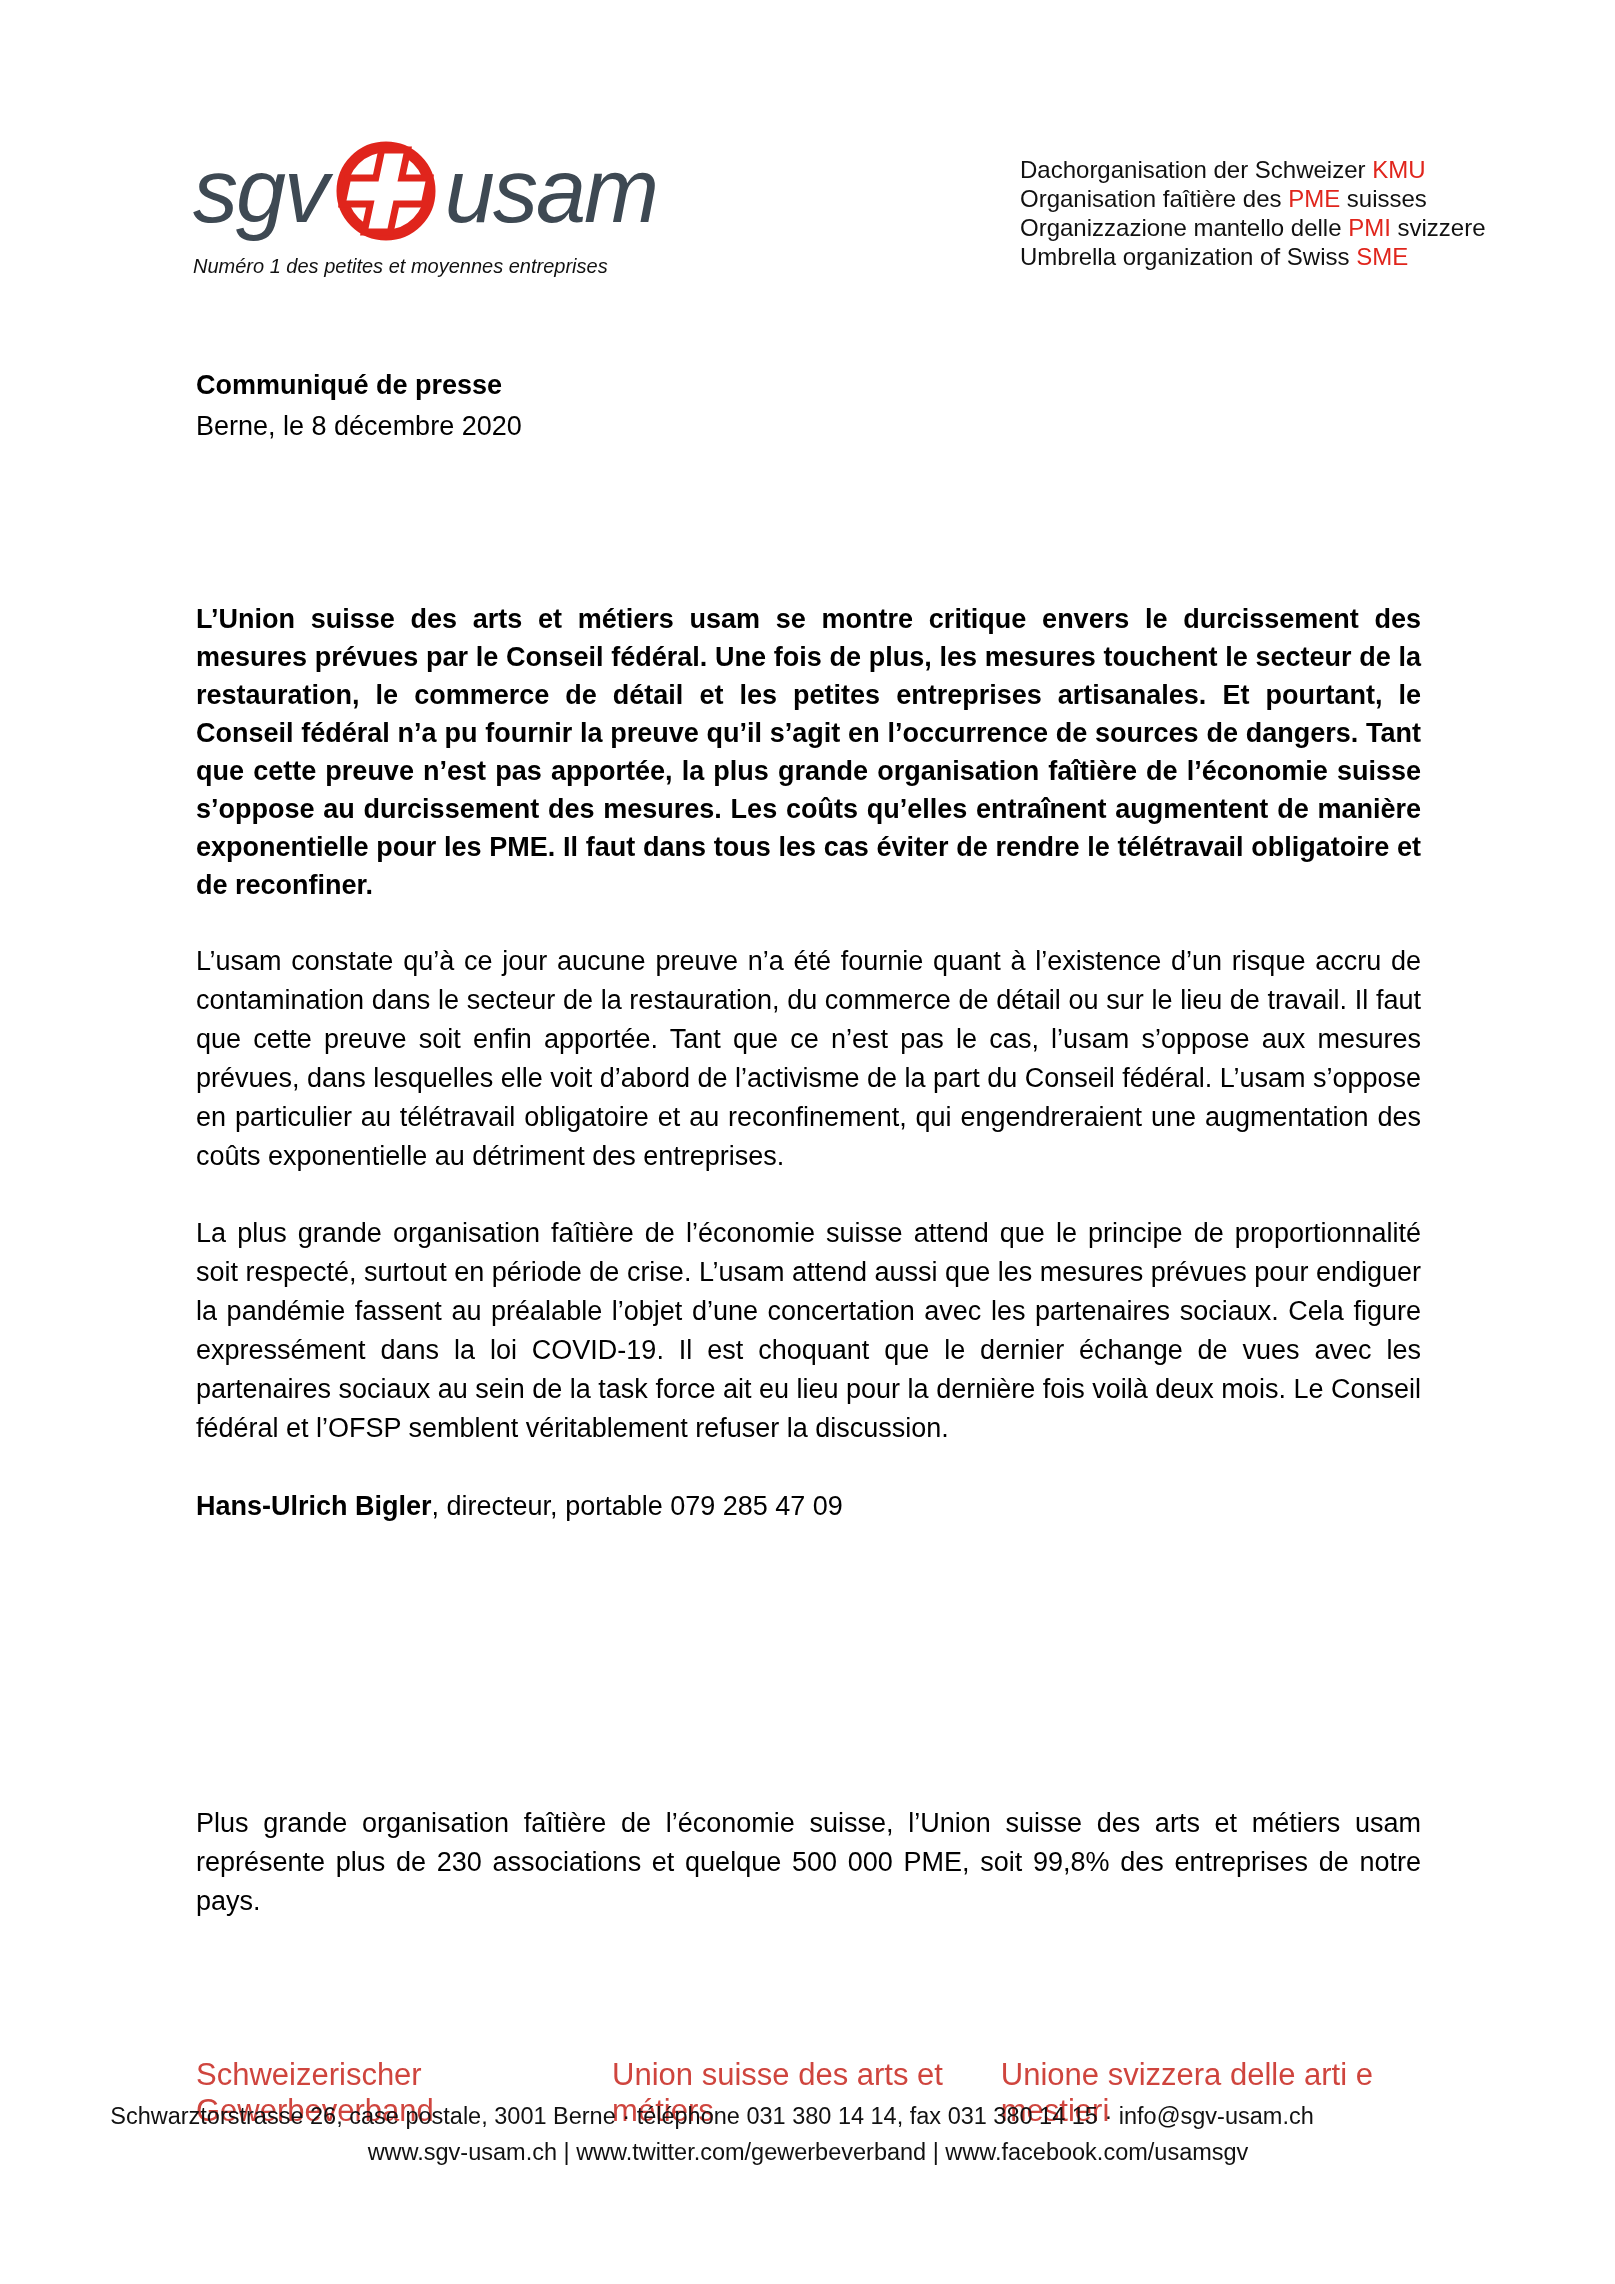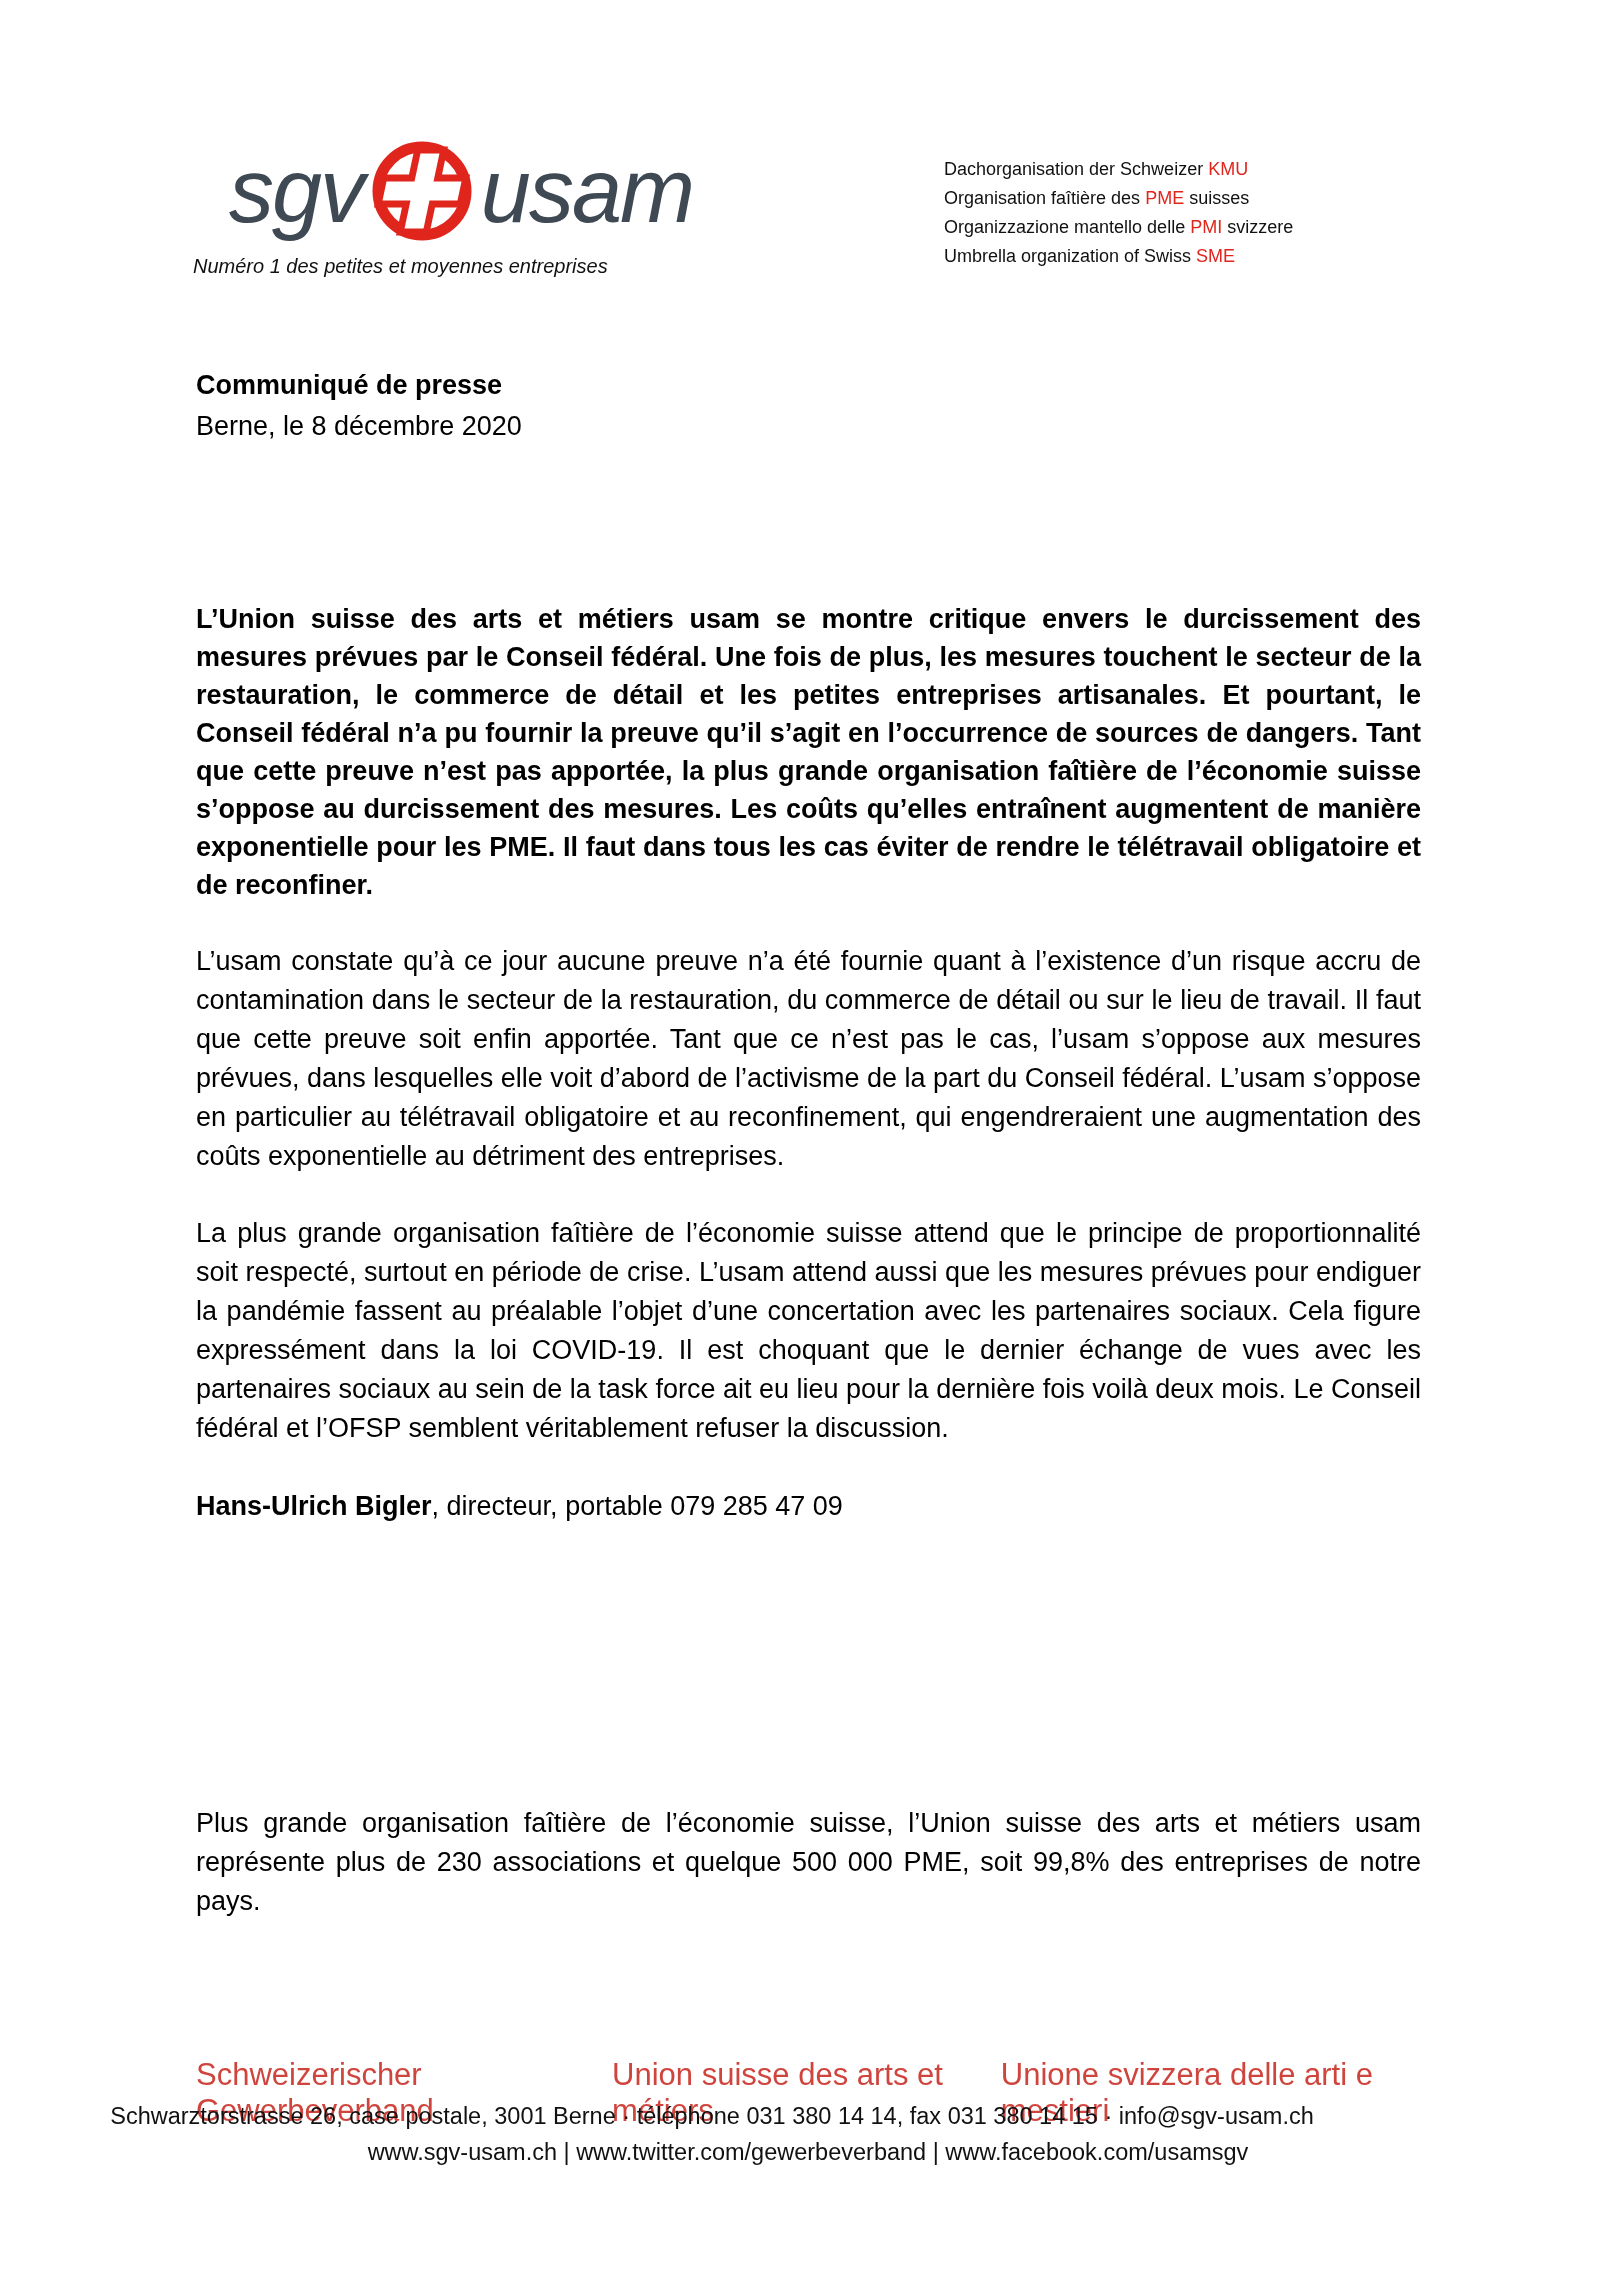--- a/index.html
+++ b/index.html
@@ -16,35 +16,34 @@
   
   .logo-block { position: absolute; left: 193px; top: 136px; }
   .logo-row { display: flex; align-items: center; }
   .logo-word {
     font-style: italic;
     font-size: 90px;
     letter-spacing: -2px;
     color: #3e4953;
     line-height: 1;
     font-weight: 500;
-    margin-left: 36px;
   }
   .logo-word.sgv { margin-right: 3.9px; }
   .logo-word.usam { margin-left: 3.9px; }
   .logo-emblem { width: 110px; height: 110px; display: block; }
   .logo-tagline {
     margin-top: 9px;
     font-style: italic;
     font-size: 20px;
     color: #111;
   }
 
   .org-block {
-    position: absolute; left: 944px; top: 155px;
-    font-size: 18px; line-height: 29px; color: #111;
+    position: absolute; left: 1020px; top: 155px;
+    font-size: 24px; line-height: 29px; color: #111;
   }
   .org-line .red { color: #e0251c; }
 
   
   .doc-type { position: absolute; left: 196px; top: 370px; font-size: 27px; font-weight: bold; }
   .dateline  { position: absolute; left: 196px; top: 411px; font-size: 27px; }
 
   
   .content {
     position: absolute; left: 196px; top: 600px; width: 1225px;

